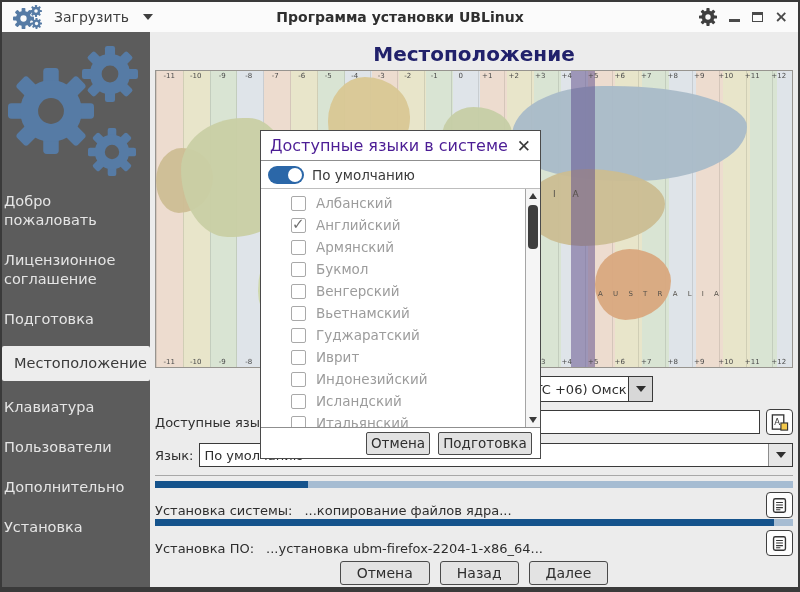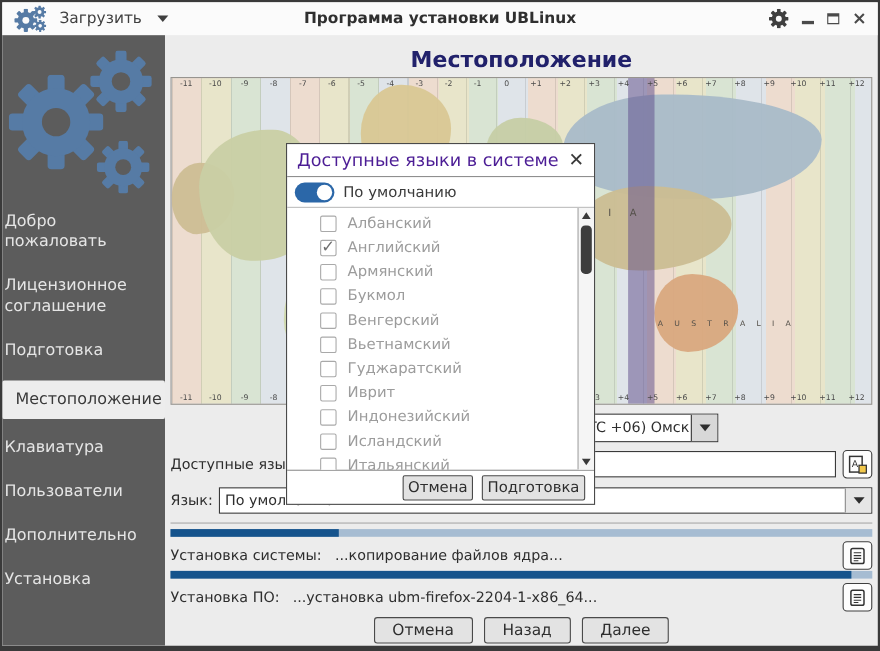--- a/index.html
+++ b/index.html
@@ -74,21 +74,21 @@
   .field-label { font-size:13px; color:#2e2e2e; white-space:nowrap; }
   .text-input { flex:1; height:24px; border:1px solid #3a3a3a; background:#fff; font-size:13px; padding:0 5px; font-family:inherit; }
   .lang-combo { flex:1; height:24px; }
   .icon-btn { width:27px; height:26px; background:#fdfdfd; border:1.5px solid #3e3e3e; border-radius:4px;
     display:flex; align-items:center; justify-content:center; flex:0 0 auto; }
 
   .separator { margin-top:7px; border-top:1px solid #a8a8a8; }
 
   .pbar { margin-top:5px; height:7px; background:#a6bcd2; position:relative; }
   .pbar .fill { position:absolute; left:0; top:0; bottom:0; background:#15538c; }
-  .ptext-row { margin-top:4px; height:26px; display:flex; align-items:center; }
+  .ptext-row { margin-top:4px; height:26px; display:flex; align-items:flex-end; }
   .ptext-row .plabel { font-size:13px; }
   .ptext-row .pstatus { font-size:13px; margin-left:12px; }
   .ptext-row .spacer { flex:1; }
 
   .nav-row { margin-top:5px; display:flex; justify-content:center; gap:10px; }
   .btn { background:#e3e3e3; border:1px solid #4a4a4a; border-radius:3px;
     font-size:14px; font-family:inherit; color:#2e2e2e; padding:3px 16px; height:24px; line-height:16px; }
 
   
   .dialog { position:absolute; left:258px; top:128px; width:281px; height:329px;

